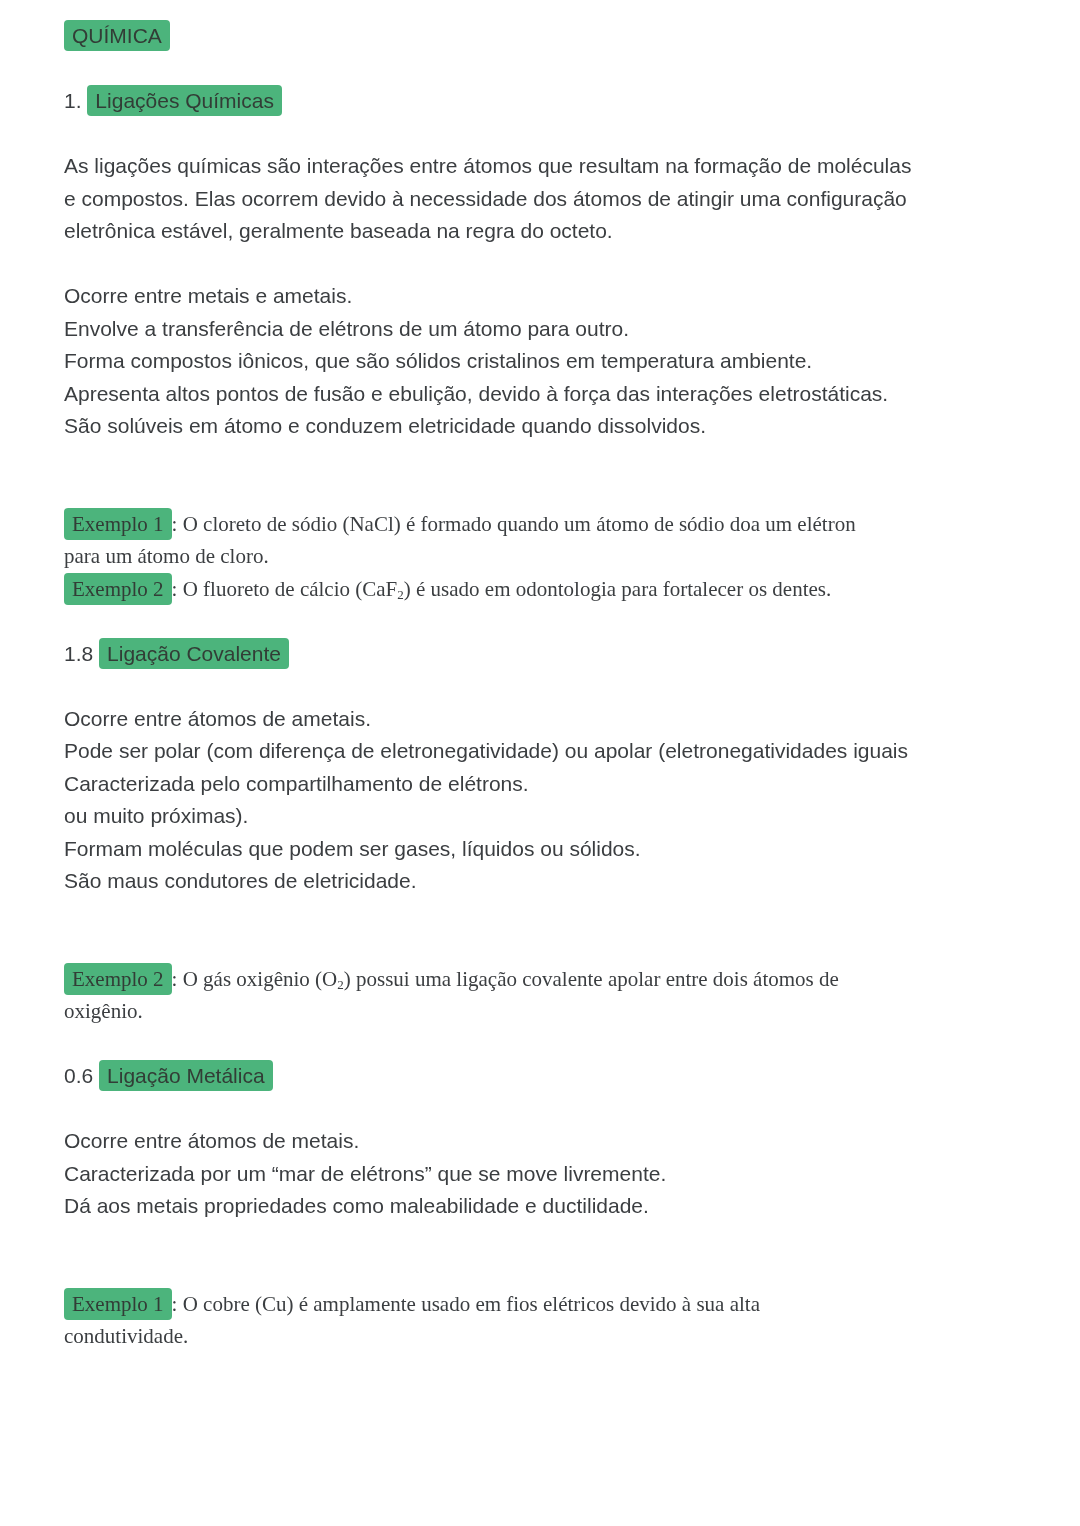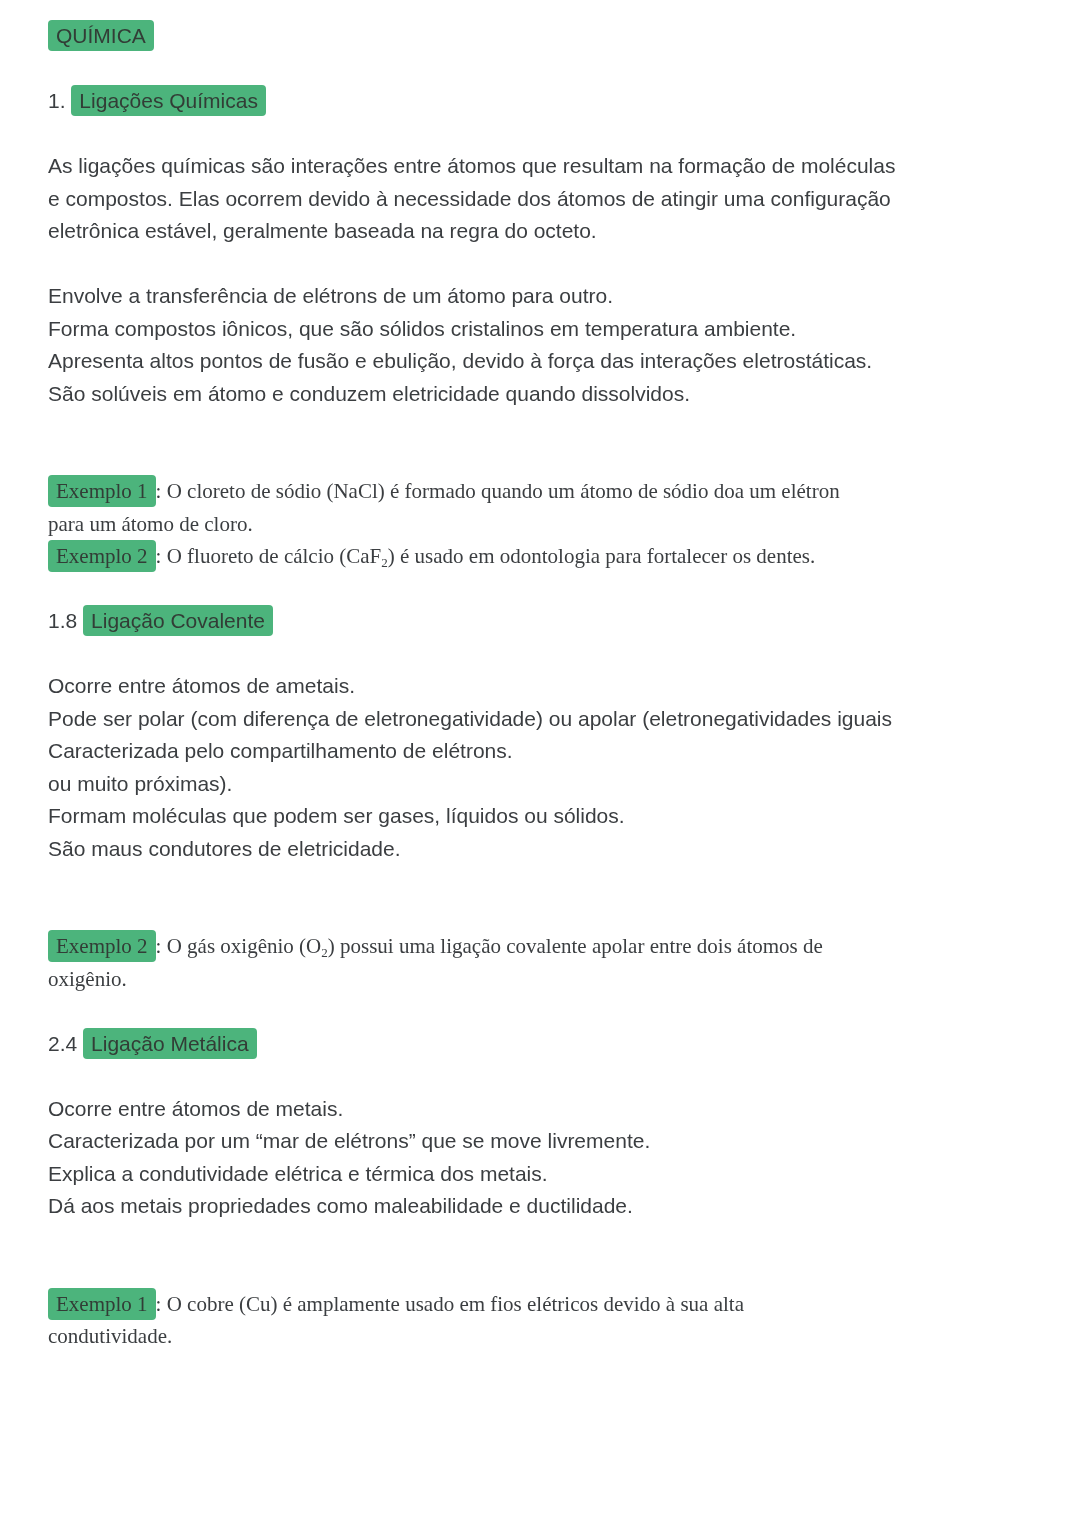--- a/index.html
+++ b/index.html
@@ -12,21 +12,21 @@
     height: 1526px;
     font-family: "Liberation Sans", "DejaVu Sans", sans-serif;
     color: var(--text-color, #3b3e41);
     overflow: hidden;
   }
   .doc {
     padding: 20px 20px 0 48px;
     font-size: 21px;
     line-height: 32.5px;
   }
-  .block { margin: 0; }
+  .block { margin: 16px; }
   .gap-0 { margin-top: 0; }
   .gap-1 { margin-top: 32.5px; }
   .gap-2 { margin-top: 65px; font-family: Liberation Serif, serif; }
   .line {
     white-space: pre;
   }
   .hl {
     background: var(--highlight-color, #4cb47c);
     padding: 4px 8px;
     border-radius: 4px;
@@ -50,20 +50,21 @@
       </div>
       <div class="block gap-1">
         <div class="line"><span>1. </span><span class="hl">Ligações Químicas</span></div>
       </div>
       <div class="block gap-1">
         <div class="line"><span>As ligações químicas são interações entre átomos que resultam na formação de moléculas</span></div>
         <div class="line"><span>e compostos. Elas ocorrem devido à necessidade dos átomos de atingir uma configuração</span></div>
         <div class="line"><span>eletrônica estável, geralmente baseada na regra do octeto.</span></div>
       </div>
       <div class="block gap-1">
+        <div class="line"><span>Ocorre entre metais e ametais.</span></div>
         <div class="line"><span>Envolve a transferência de elétrons de um átomo para outro.</span></div>
         <div class="line"><span>Forma compostos iônicos, que são sólidos cristalinos em temperatura ambiente.</span></div>
         <div class="line"><span>Apresenta altos pontos de fusão e ebulição, devido à força das interações eletrostáticas.</span></div>
         <div class="line"><span>São solúveis em átomo e conduzem eletricidade quando dissolvidos.</span></div>
       </div>
       <div class="block gap-2">
         <div class="line"><span class="hl">Exemplo 1</span><span>: O cloreto de sódio (NaCl) é formado quando um átomo de sódio doa um elétron</span></div>
         <div class="line"><span>para um átomo de cloro.</span></div>
         <div class="line"><span class="hl">Exemplo 2</span><span>: O fluoreto de cálcio (CaF</span><sub class="sb">2</sub><span>) é usado em odontologia para fortalecer os dentes.</span></div>
       </div>
@@ -76,26 +77,25 @@
         <div class="line"><span>Caracterizada pelo compartilhamento de elétrons.</span></div>
         <div class="line"><span>ou muito próximas).</span></div>
         <div class="line"><span>Formam moléculas que podem ser gases, líquidos ou sólidos.</span></div>
         <div class="line"><span>São maus condutores de eletricidade.</span></div>
       </div>
       <div class="block gap-2">
         <div class="line"><span class="hl">Exemplo 2</span><span>: O gás oxigênio (O</span><sub class="sb">2</sub><span>) possui uma ligação covalente apolar entre dois átomos de</span></div>
         <div class="line"><span>oxigênio.</span></div>
       </div>
       <div class="block gap-1">
-        <div class="line"><span>2.4 </span><span class="hl">Ligação Metálica</span></div>
+        <div class="line"><span>0.6 </span><span class="hl">Ligação Metálica</span></div>
       </div>
       <div class="block gap-1">
         <div class="line"><span>Ocorre entre átomos de metais.</span></div>
         <div class="line"><span>Caracterizada por um “mar de elétrons” que se move livremente.</span></div>
-        <div class="line"><span>Explica a condutividade elétrica e térmica dos metais.</span></div>
         <div class="line"><span>Dá aos metais propriedades como maleabilidade e ductilidade.</span></div>
       </div>
       <div class="block gap-2">
         <div class="line"><span class="hl">Exemplo 1</span><span>: O cobre (Cu) é amplamente usado em fios elétricos devido à sua alta</span></div>
         <div class="line"><span>condutividade.</span></div>
       </div>
     </div>
 </div>
 
 </body></html>

